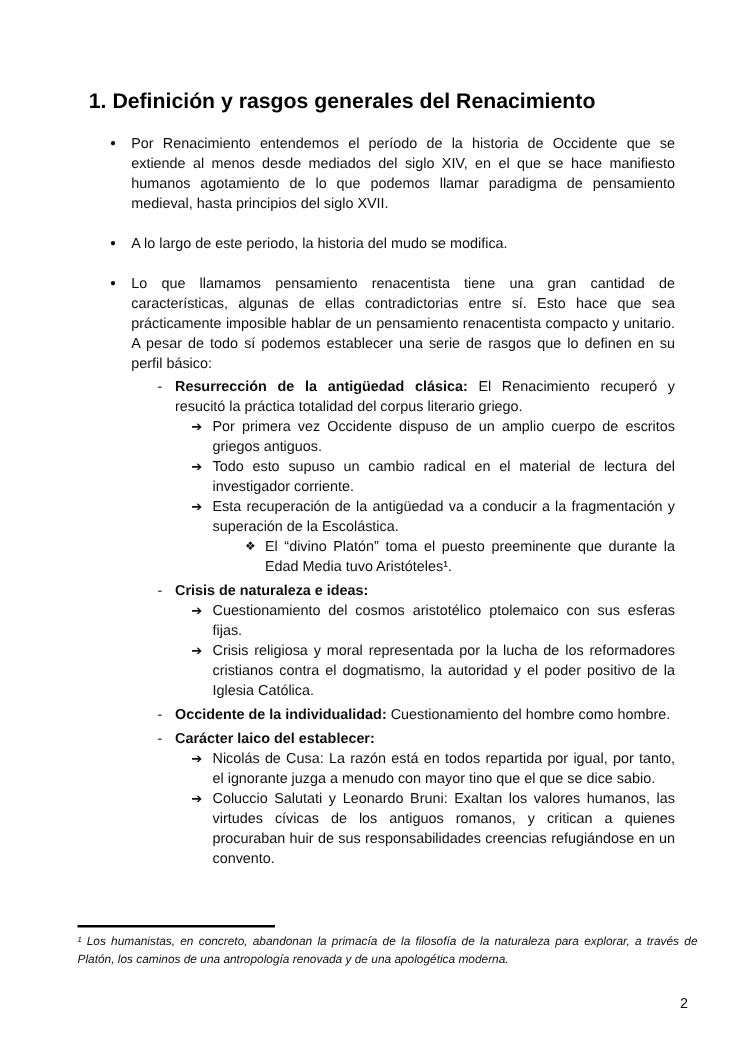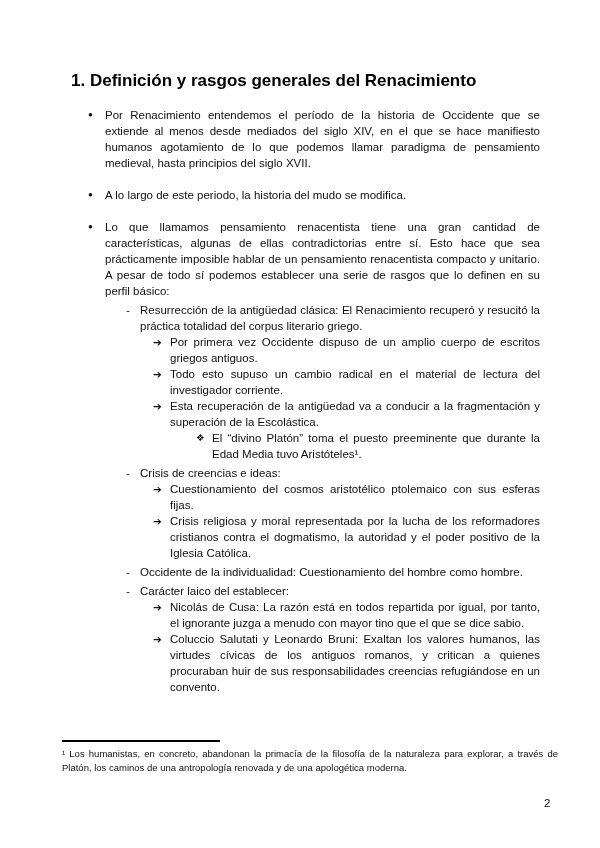--- a/index.html
+++ b/index.html
@@ -17,21 +17,21 @@
   .doc-title {
     font-size:17px;
     line-height:21px;
     font-weight:bold;
     color:#000;
     margin:0 0 7px 0;
   }
   .block { display:flex; align-items:flex-start; }
   .glyph { flex:0 0 auto; color:#0f0f0f; }
   .txt { flex:1 1 auto; text-align:justify; }
-  .txt b { font-weight:normal; }
+  .txt b { font-weight:bold; }
 
   .lvl1 { margin-left:17px; margin-top:16px; }
   .lvl2 { margin-left:55px; margin-top:3px; }
   .lvl3 { margin-left:82px; margin-top:0; }
   .lvl4 { margin-left:125px; margin-top:0; }
 
   .lvl1 > .glyph { width:17px; }
   .lvl2 > .glyph { width:14px; }
   .lvl3 > .glyph { width:17px; }
   .lvl4 > .glyph { width:16px; }
@@ -45,20 +45,21 @@
     position:absolute; left:62px; top:740px;
     width:158px; height:0;
     border-top:2px solid #000;
   }
   .footnote-text {
     position:absolute; left:62px; top:747px;
     width:496px;
     font-size:9.5px; line-height:13.5px;
     text-align:justify;
     color:#101010;
+    font-style:italic;
   }
   .page-number {
     position:absolute; left:544px; top:796px;
     font-size:11.5px; line-height:14px;
   }
 </style>
 </head>
 <body>
 
 <div class="page">
@@ -101,21 +102,21 @@
       <div class="txt"><span>Esta recuperación de la antigüedad va a conducir a la fragmentación y superación de la Escolástica.</span></div>
     </div>
 
     <div class="block lvl4">
       <span class="glyph diamond-glyph">❖</span>
       <div class="txt"><span>El “divino Platón” toma el puesto preeminente que durante la Edad Media tuvo Aristóteles¹.</span></div>
     </div>
 
     <div class="block lvl2">
       <span class="glyph dash-glyph">-</span>
-      <div class="txt"><b>Crisis de creencias e ideas:</b></div>
+      <div class="txt"><b>Crisis de naturaleza e ideas:</b></div>
     </div>
 
     <div class="block lvl3">
       <span class="glyph arrow-glyph">➔</span>
       <div class="txt"><span>Cuestionamiento del cosmos aristotélico ptolemaico con sus esferas fijas.</span></div>
     </div>
 
     <div class="block lvl3">
       <span class="glyph arrow-glyph">➔</span>
       <div class="txt"><span>Crisis religiosa y moral representada por la lucha de los reformadores cristianos contra el dogmatismo, la autoridad y el poder positivo de la Iglesia Católica.</span></div>

